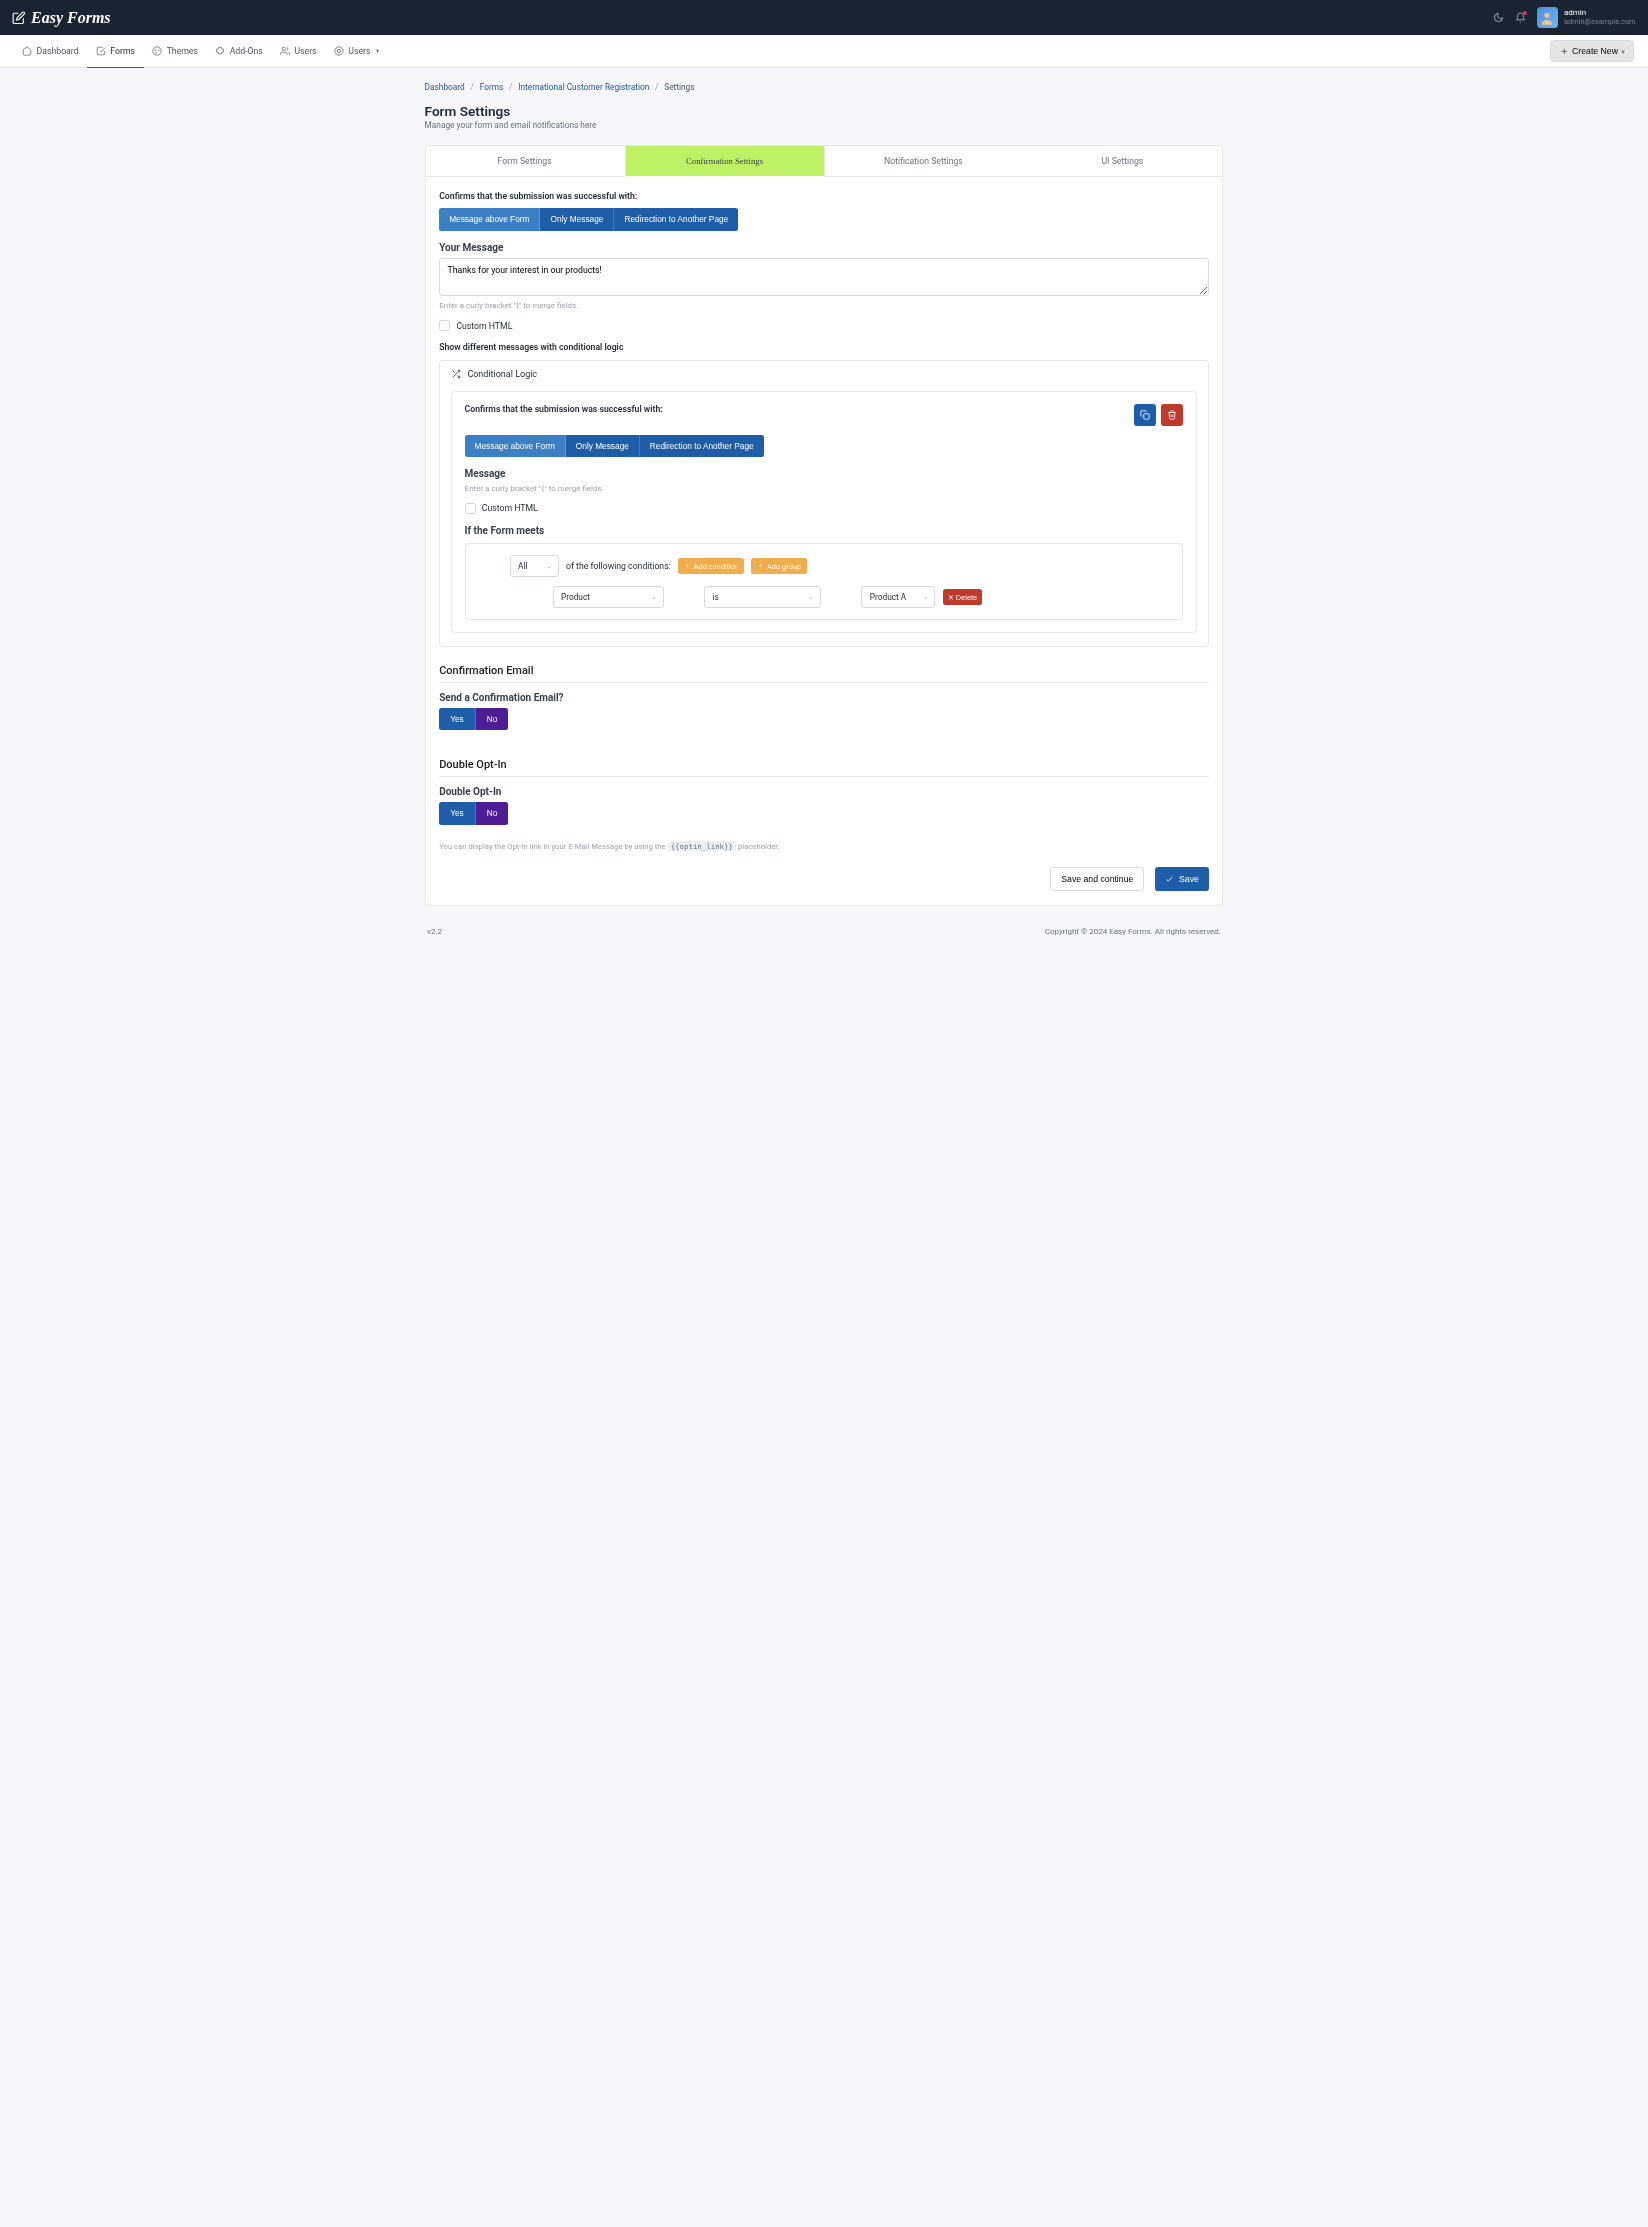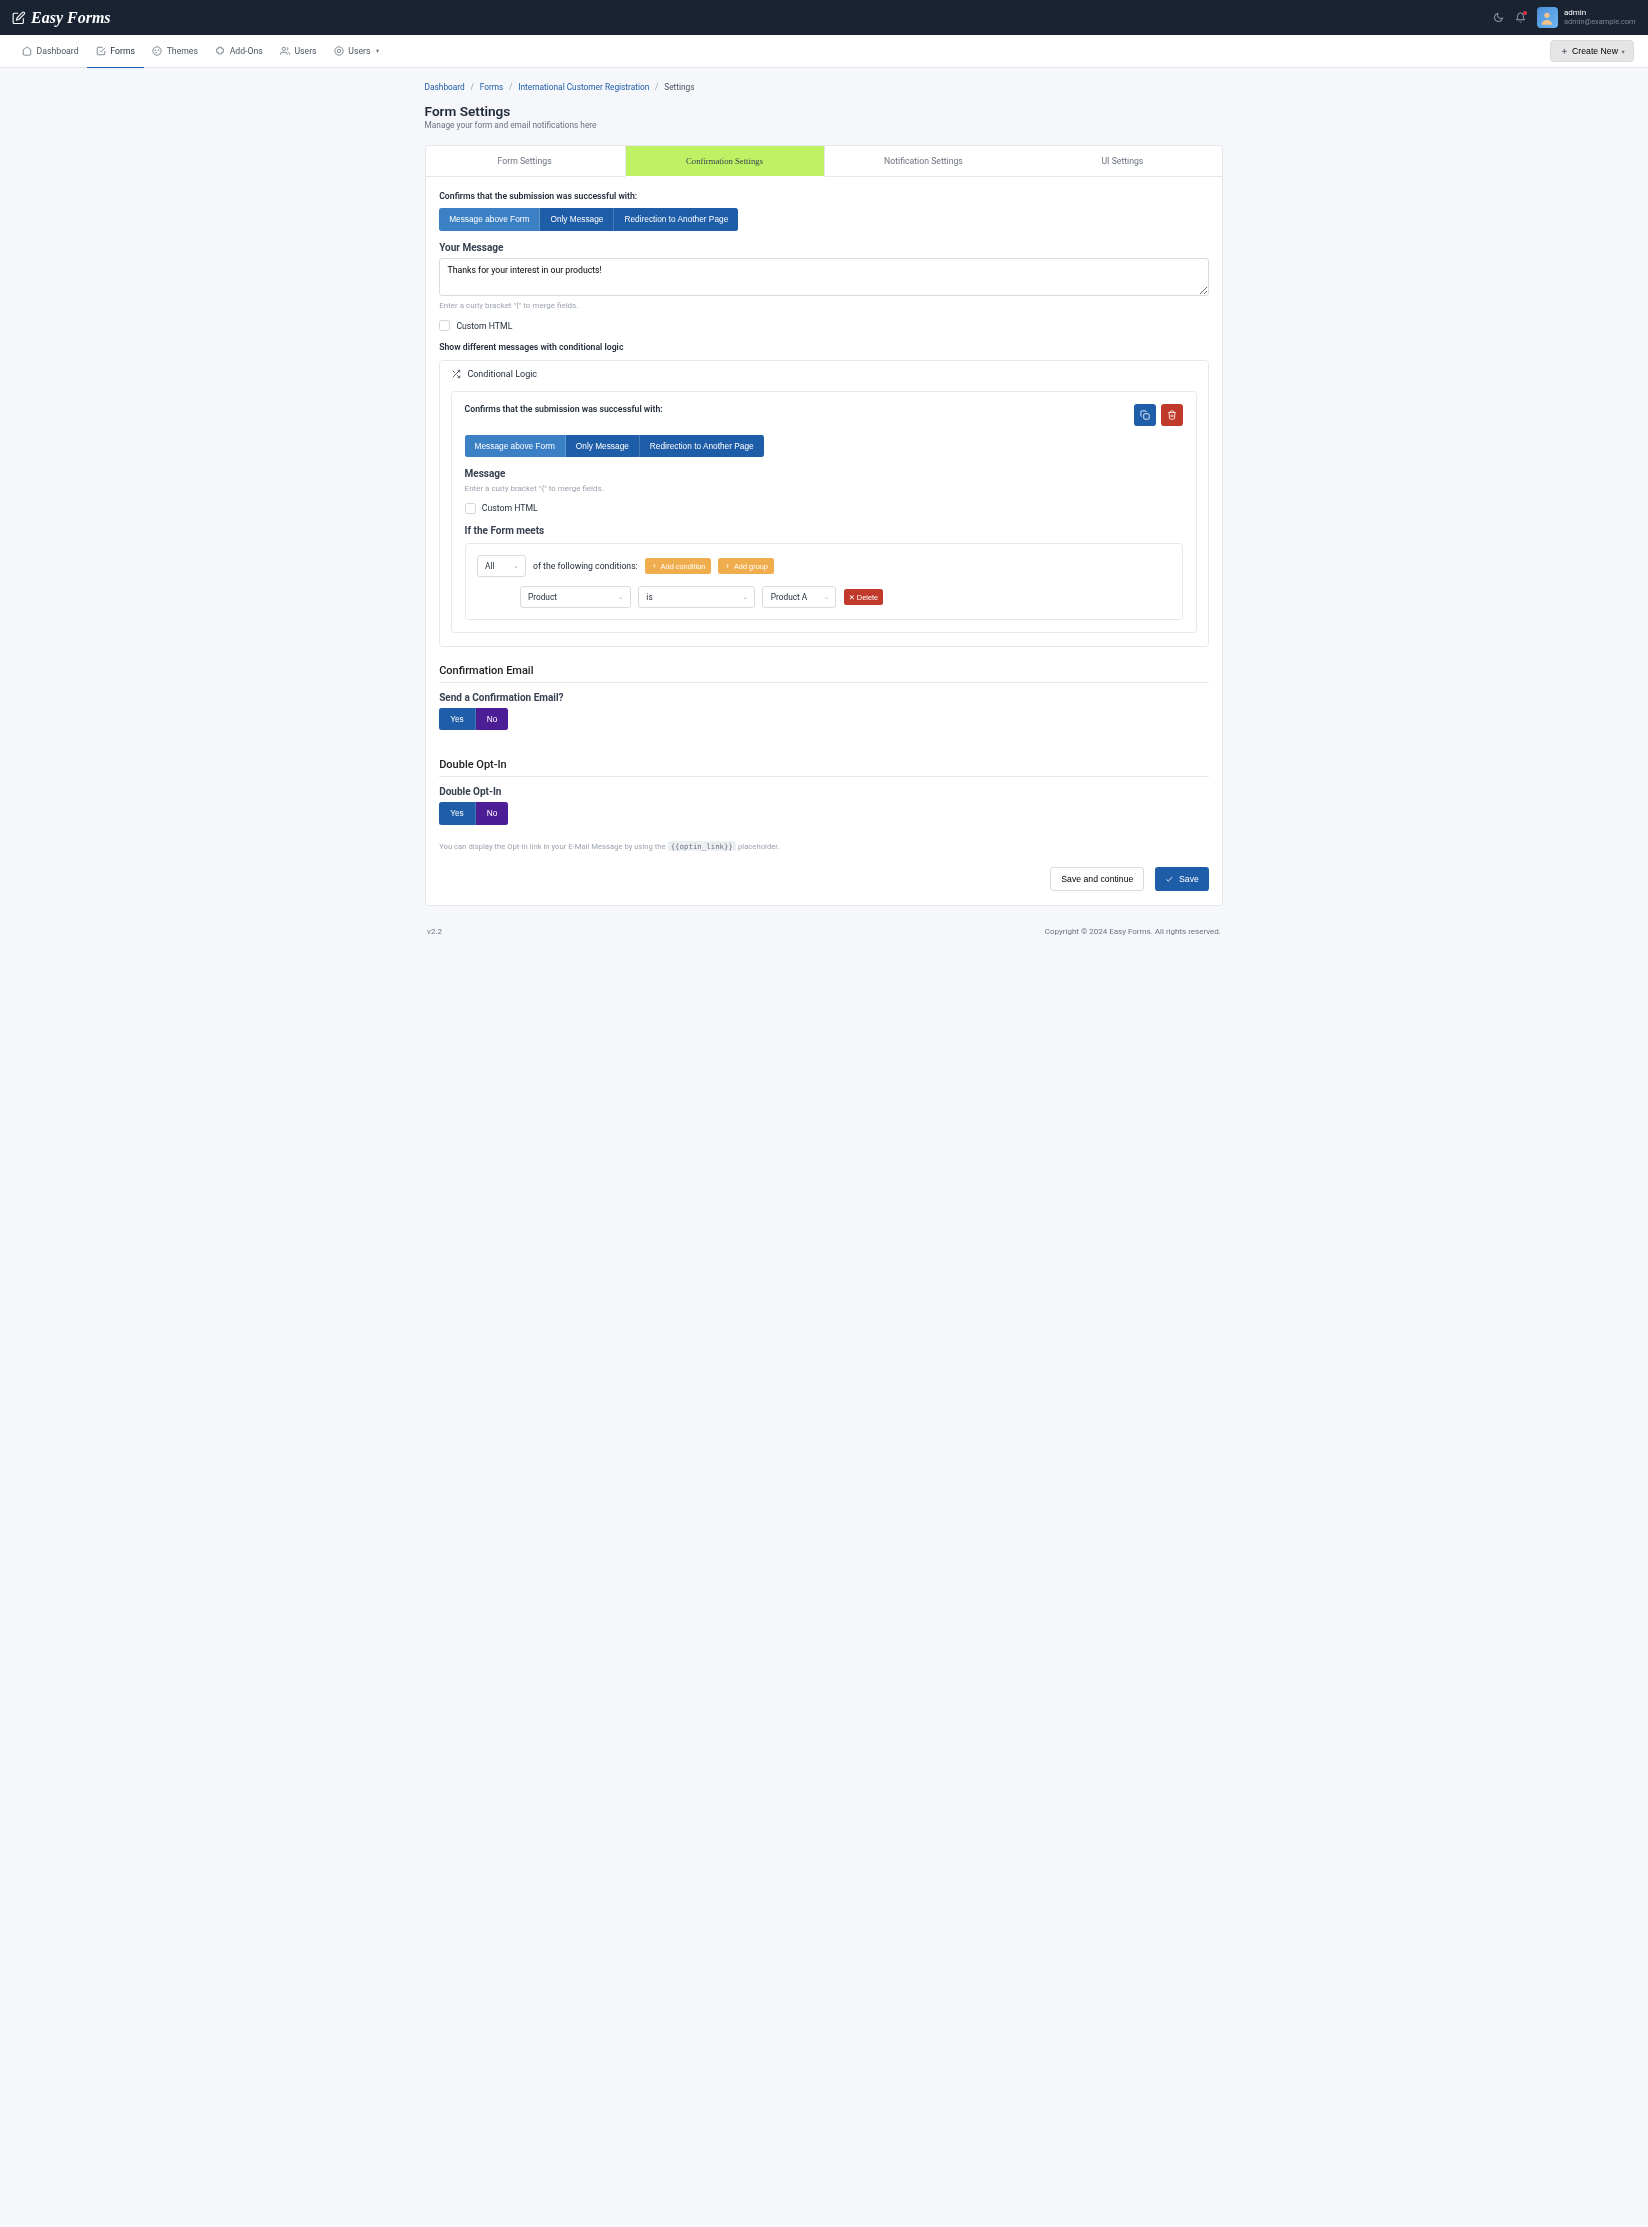--- a/index.html
+++ b/index.html
@@ -212,21 +212,21 @@
 .conditions-box {
   border: 0.6px solid #e5e7eb;
   border-radius: 3.7px;
   padding: 11px;
   margin-top: 7.4px;
 }
 .cond-row1 { display:flex; align-items:center; gap:7.4px; flex-wrap:wrap; margin-bottom:8.7px;}
 .select {
   border:0.6px solid #d7dbe0; border-radius:3.1px; padding:5px 17.3px 5px 7.4px;
   background:#fff; font-size:8.3px; cursor:pointer; position:relative;
-  display:inline-flex; align-items:center; min-width:49px;
+  display:inline-flex; align-items:center; min-width:49px;margin-left:33px;
 }
 .select .sel-caret{position:absolute; right:6.2px; color:#9ca3af; font-size:6.2px;}
 .mini-btn {
   background:#f0ad4e; color:#fff; border:none; border-radius:2.5px;
   padding:3.1px 5.6px; font-size:7.4px; cursor:pointer; display:inline-flex; align-items:center; gap:2.5px;
 }
 .cond-row2 { display:flex; align-items:center; gap:7.4px; flex-wrap:wrap; padding-left:43px;}
 .del-btn {
   background:#c0392b; color:#fff; border:none; border-radius:2.5px;
   padding:3.1px 5px; font-size:7.4px; cursor:pointer; display:inline-flex; align-items:center; gap:1.9px;

